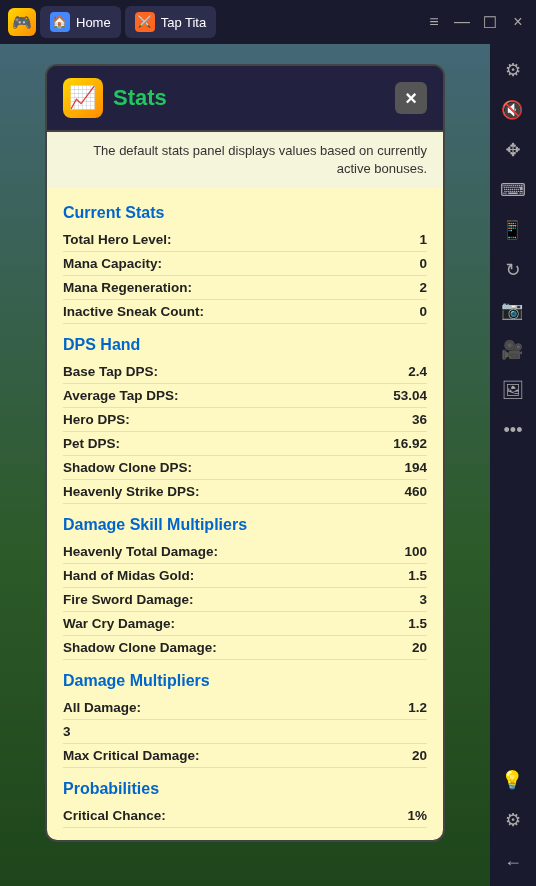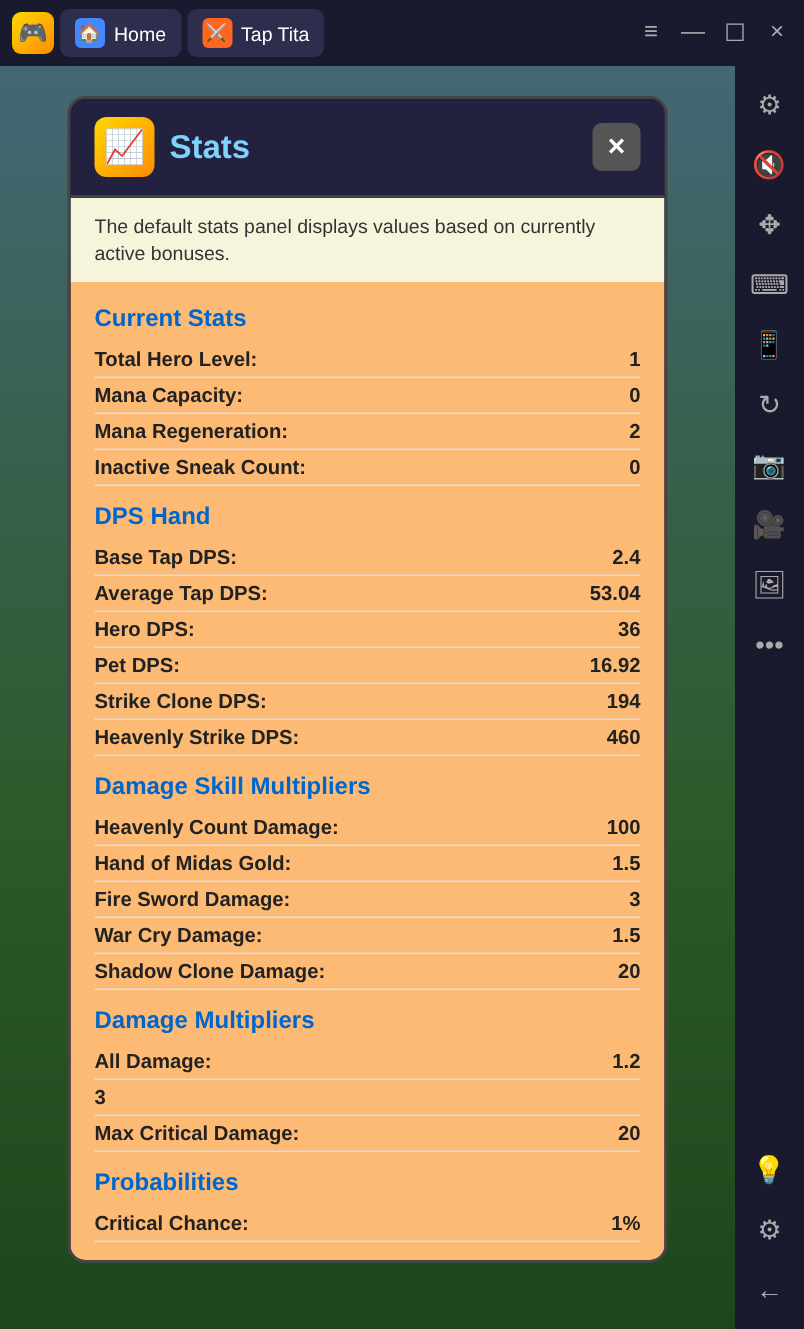--- a/index.html
+++ b/index.html
@@ -129,48 +129,48 @@
       display: flex; align-items: center; gap: 10px;
     }
     .modal-icon {
       width: 40px; height: 40px;
       background: linear-gradient(135deg, #ffd700, #ff8c00);
       border-radius: 8px;
       display: flex; align-items: center; justify-content: center;
       font-size: 22px;
     }
     .modal-title {
-      color: #7dd3fc;
+      color: #22c55e;
       font-size: 22px;
       font-weight: bold;
     }
     .modal-close {
       width: 32px; height: 32px;
       background: #555;
       border-radius: 6px;
       display: flex; align-items: center; justify-content: center;
       color: #fff; font-size: 20px; font-weight: bold;
       cursor: pointer;
     }
 
     .modal-subtitle {
       background: #f5f5dc;
       padding: 10px 16px;
       font-size: 13px;
       color: #333;
-      text-align: left;
+      text-align: right;
       line-height: 1.4;
       flex-shrink: 0;
     }
 
     .modal-body {
       padding: 12px 16px;
       overflow-y: auto;
       flex: 1;
-      background: #fdba74;
+      background: #fef9c3;
     }
 
     .section-header {
       color: #0066cc;
       font-size: 16px;
       font-weight: bold;
       margin-bottom: 6px;
       margin-top: 4px;
     }
 
@@ -263,31 +263,31 @@
           </div>
           <div class="stat-row">
             <span class="stat-label">Hero DPS:</span>
             <span class="stat-value">36</span>
           </div>
           <div class="stat-row">
             <span class="stat-label">Pet DPS:</span>
             <span class="stat-value">16.92</span>
           </div>
           <div class="stat-row">
-            <span class="stat-label">Strike Clone DPS:</span>
+            <span class="stat-label">Shadow Clone DPS:</span>
             <span class="stat-value">194</span>
           </div>
           <div class="stat-row">
             <span class="stat-label">Heavenly Strike DPS:</span>
             <span class="stat-value">460</span>
           </div>
           <div class="section-divider"></div>
           <div class="section-header">Damage Skill Multipliers</div>
           <div class="stat-row">
-            <span class="stat-label">Heavenly Count Damage:</span>
+            <span class="stat-label">Heavenly Total Damage:</span>
             <span class="stat-value">100</span>
           </div>
           <div class="stat-row">
             <span class="stat-label">Hand of Midas Gold:</span>
             <span class="stat-value">1.5</span>
           </div>
           <div class="stat-row">
             <span class="stat-label">Fire Sword Damage:</span>
             <span class="stat-value">3</span>
           </div>

